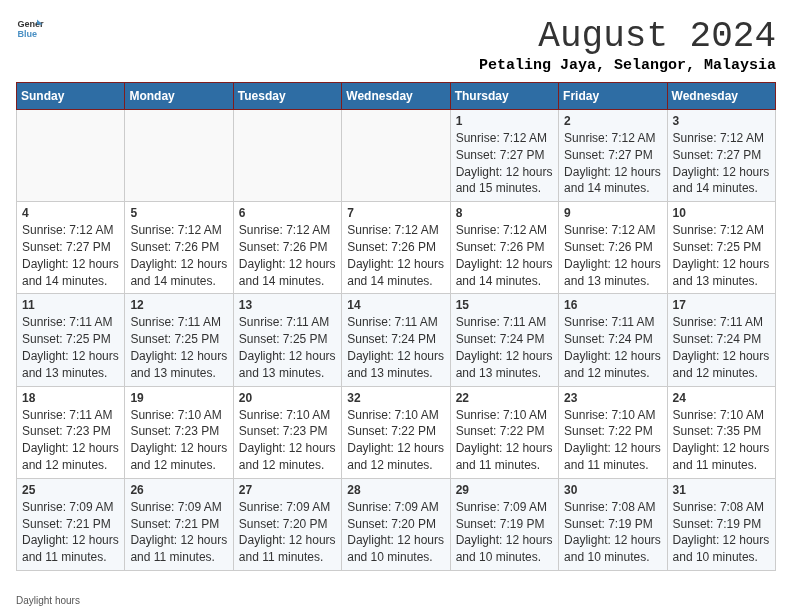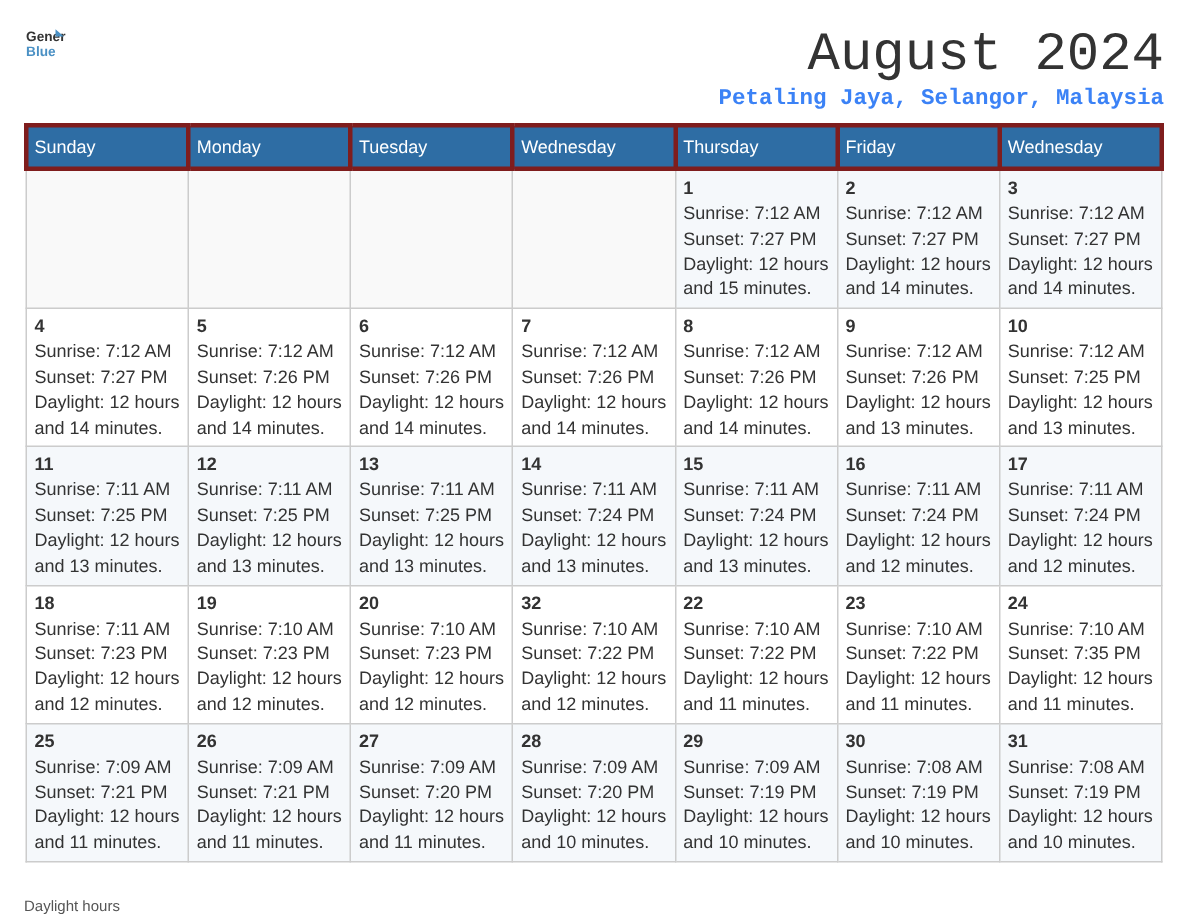--- a/index.html
+++ b/index.html
@@ -29,36 +29,36 @@
       text-align: right;
       font-family: Liberation Mono, monospace;
     }
     .calendar-title {
       font-size: 36px;
       font-weight: 300;
       color: #333;
     }
     .calendar-subtitle {
       font-size: 15px;
-      color: #3b82f6;
+      color: #000000;
       font-weight: bold;
     }
     table {
       width: 100%;
       border-collapse: collapse;
       table-layout: fixed;
     }
     thead th {
       background-color: #2e6da4;
       color: #fff;
       font-size: 12px;
-      font-weight: normal;
+      font-weight: bold;
       padding: 6px 4px;
       text-align: left;
-      border: 3px solid #7f1d1d;
+      border: 1px solid #7f1d1d;
     }
     tbody tr {
       vertical-align: top;
     }
     tbody td {
       border: 1px solid #ccc;
       padding: 4px 5px;
       font-size: 9.5px;
       color: #333;
       height: 80px;

